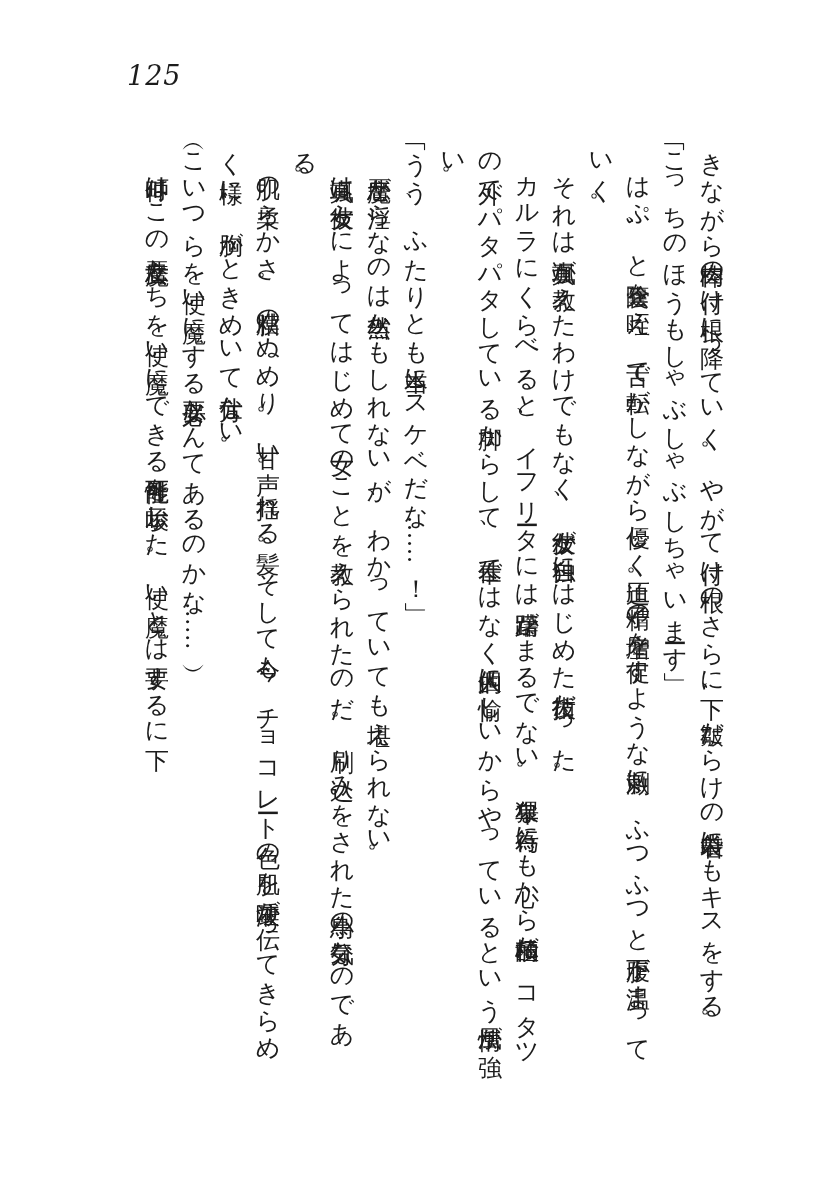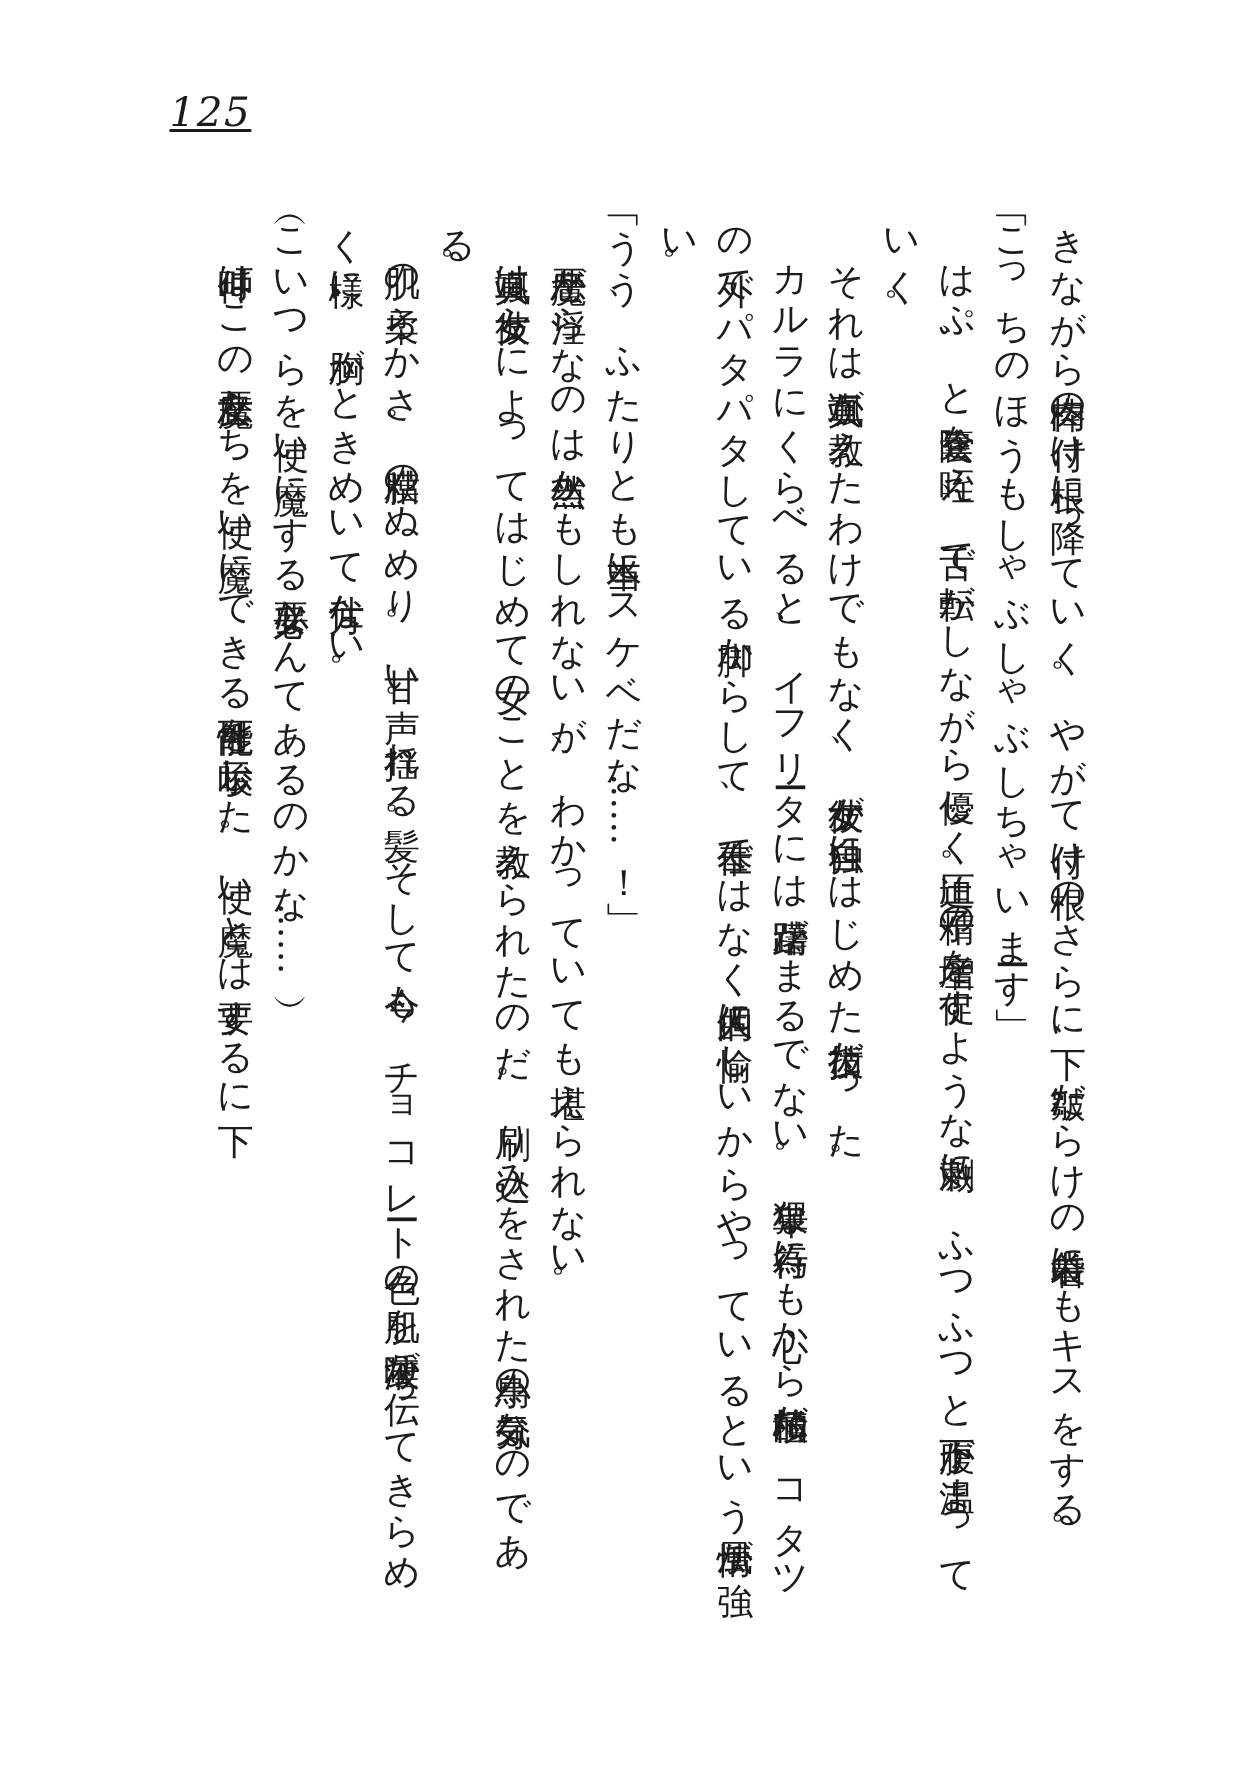--- a/index.html
+++ b/index.html
@@ -15,27 +15,26 @@
     font-family: "DejaVu Serif", serif;
   }
   .page {
     position: absolute;
     inset: 0;
     background: #ffffff;
   }
   .page-number {
     position: absolute;
     top: 60px;
-    left: 113px;
+    left: 127px;
     font-size: 27px;
     font-style: italic;
     color: #1c1c1c;
     font-family: "DejaVu Serif", serif;
     letter-spacing: 1px;
-    text-decoration: underline;
   }
   .text-block {
     position: absolute;
     top: 136px;
     right: 97px;
     height: 925px;
     writing-mode: vertical-rl;
     text-orientation: mixed;
     font-size: 24px;
     line-height: 37px;

